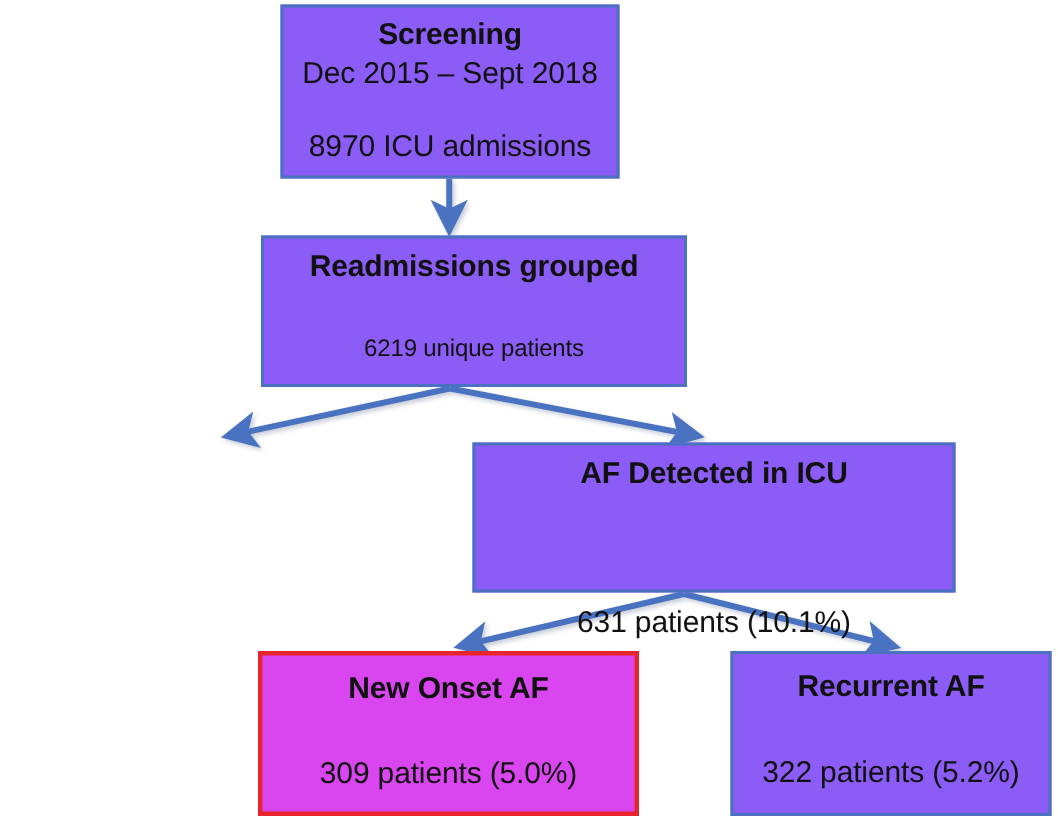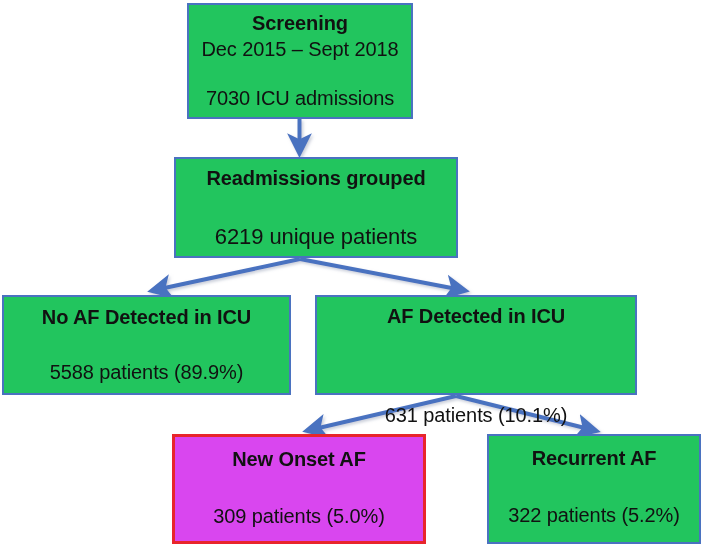--- a/index.html
+++ b/index.html
@@ -27,21 +27,21 @@
     pointer-events: none;
   }
   .node {
     position: absolute;
     box-sizing: border-box;
     display: flex;
     flex-direction: column;
     align-items: center;
     justify-content: flex-start;
     text-align: center;
-    background: #22c55e;
+    background: #8b5cf6;
     border: 2px solid #4a72c0;
     z-index: 2;
   }
   .node.accent {
     background: #d946ef;
     border: 3px solid #e8252c;
   }
   .node-title {
     font-weight: bold;
     color: #111111;
@@ -66,21 +66,21 @@
   }
   #node-screening .node-title { font-size: 20px; }
   #node-screening .node-sub { font-size: 20px; margin-top: 4px; }
   #node-screening .node-detail { font-size: 20px; margin-top: 26px; }
 
   #node-readmissions {
     left: 174px; top: 157px; width: 284px; height: 101px;
     padding-top: 8px;
   }
   #node-readmissions .node-title { font-size: 20px; }
-  #node-readmissions .node-detail { font-size: 22px; margin-top: 35px; }
+  #node-readmissions .node-detail { font-size: 16px; margin-top: 35px; }
 
   #node-no-af {
     left: 2px; top: 295px; width: 289px; height: 100px;
     padding-top: 9px;
   }
   #node-no-af .node-title { font-size: 20px; }
   #node-no-af .node-detail { font-size: 20px; margin-top: 33px; }
 
   #node-af {
     left: 315px; top: 295px; width: 322px; height: 100px;
@@ -129,32 +129,28 @@
 
       <line x1="456" y1="396" x2="310" y2="430" stroke="#4a72c0" stroke-width="4" marker-end="url(#ah)"></line>
 
       <line x1="456" y1="396" x2="593" y2="430" stroke="#4a72c0" stroke-width="4" marker-end="url(#ah)"></line>
     </g>
   </svg>
 
   <div class="node" id="node-screening">
     <div class="node-title">Screening</div>
     <div class="node-sub">Dec 2015 – Sept 2018</div>
-    <div class="node-detail">7030 ICU admissions</div>
+    <div class="node-detail">8970 ICU admissions</div>
   </div>
 
   <div class="node" id="node-readmissions">
     <div class="node-title">Readmissions grouped</div>
     <div class="node-detail">6219 unique patients</div>
   </div>
 
-  <div class="node" id="node-no-af">
-    <div class="node-title">No AF Detected in ICU</div>
-    <div class="node-detail">5588 patients (89.9%)</div>
-  </div>
 
   <div class="node" id="node-af">
     <div class="node-title">AF Detected in ICU</div>
     <div class="node-detail">631 patients (10.1%)</div>
   </div>
 
   <div class="node accent" id="node-new-onset">
     <div class="node-title">New Onset AF</div>
     <div class="node-detail">309 patients (5.0%)</div>
   </div>

